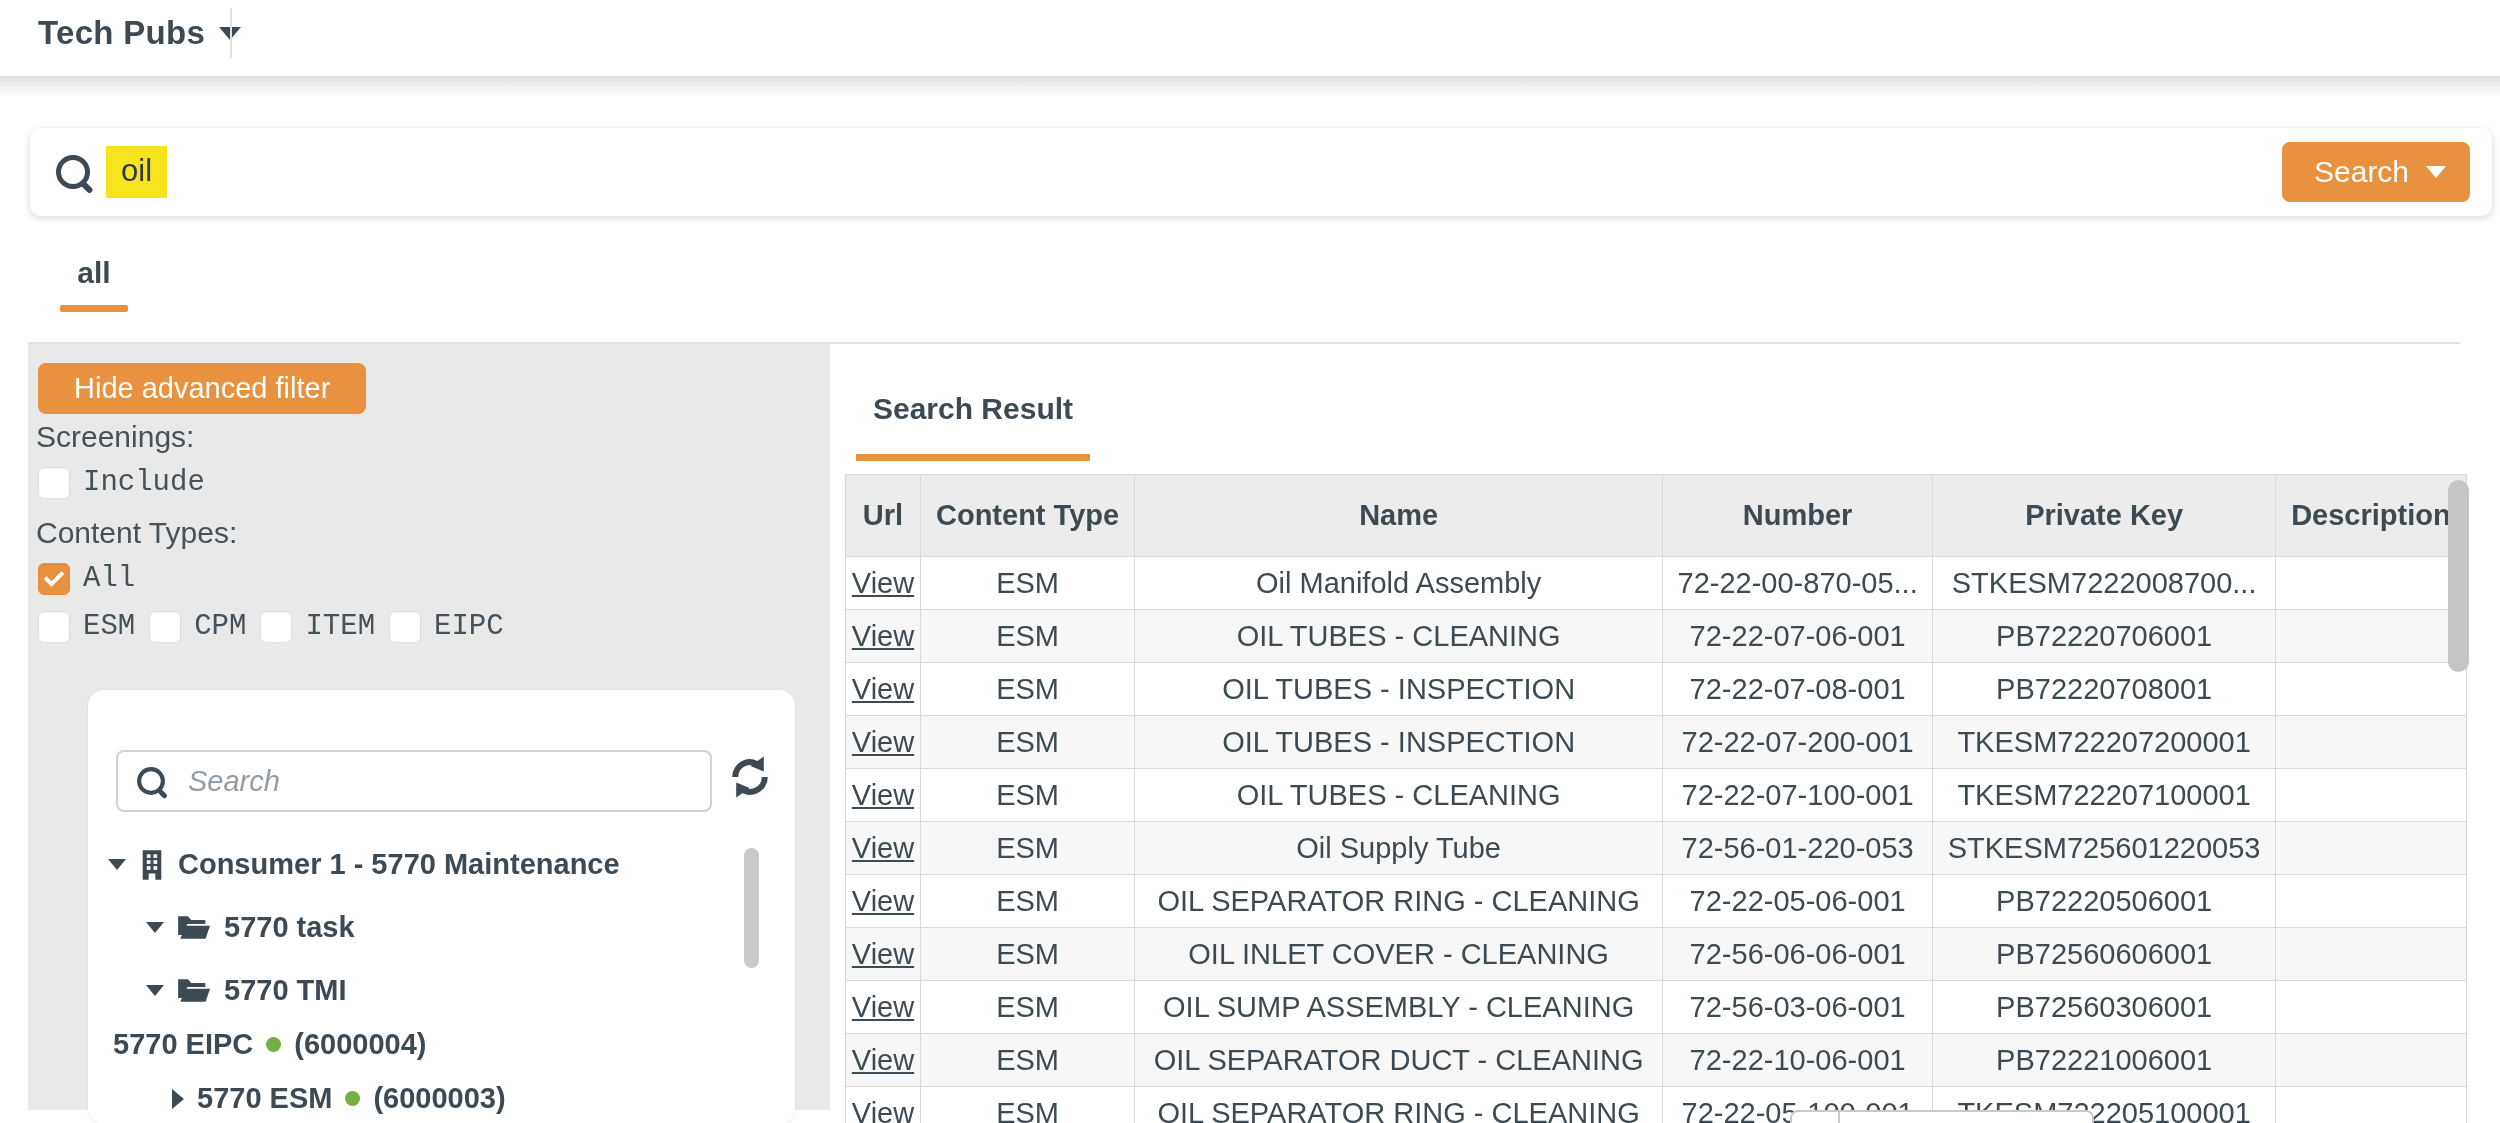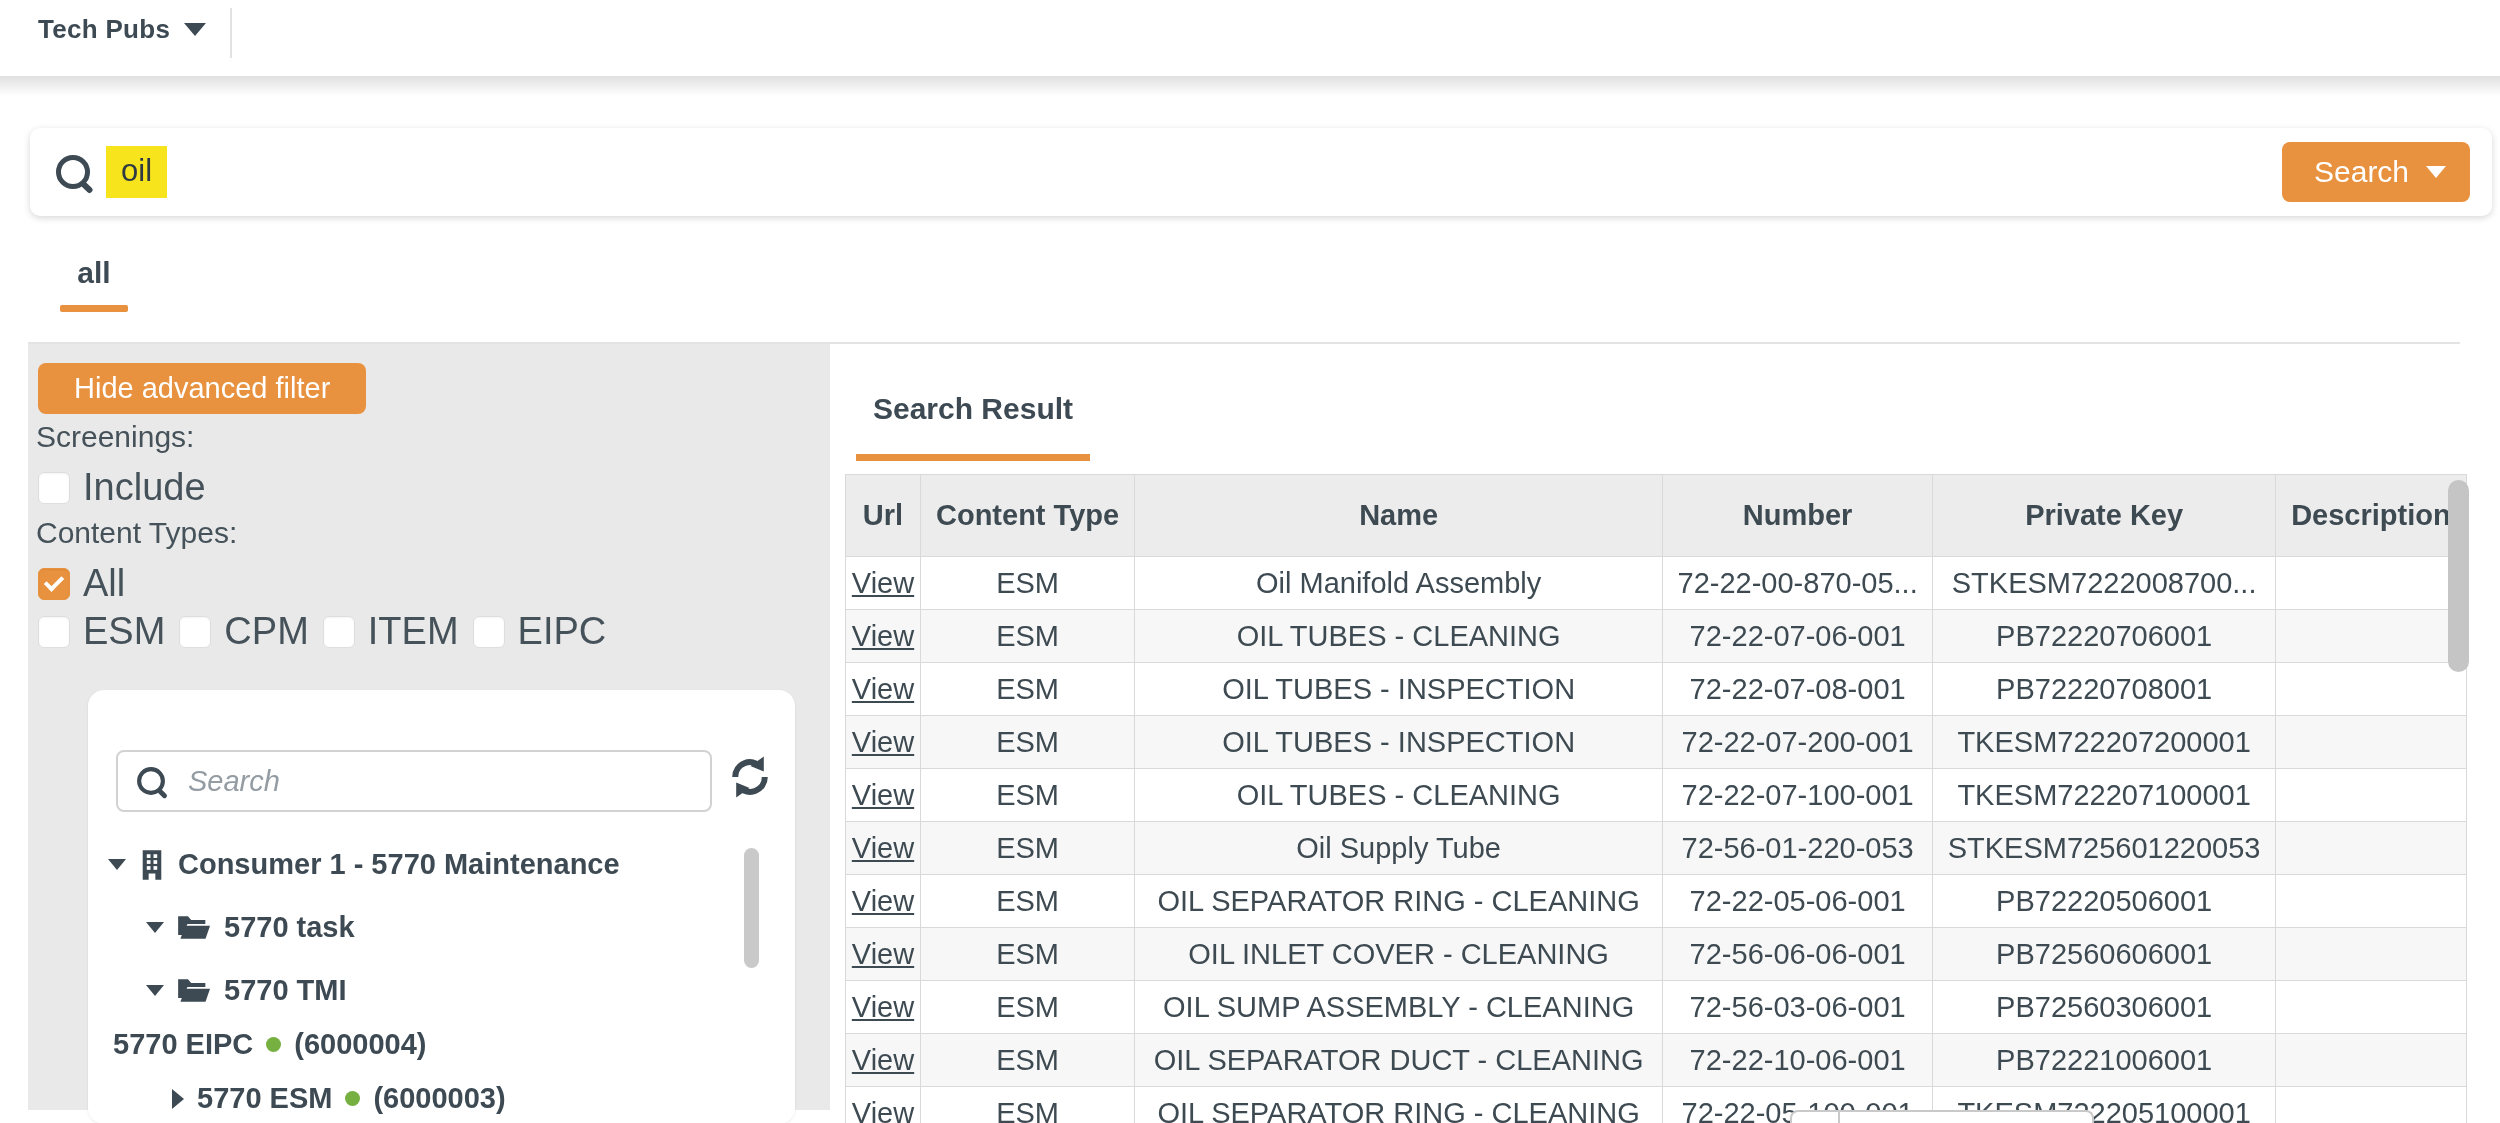--- a/index.html
+++ b/index.html
@@ -3,21 +3,21 @@
 <meta charset="utf-8">
 <style>
   html,body{margin:0;padding:0;}
   body{
     width:2500px;height:1123px;position:relative;overflow:hidden;background:#fff;
     font-family:"Liberation Sans",sans-serif;color:#3d4a53;
   }
   
   .topbar{position:absolute;left:0;top:0;width:2500px;height:76px;background:#fff;z-index:6;}
   .app-title{position:absolute;left:38px;top:14px;display:flex;align-items:center;gap:14px;
-    font-size:26px;font-weight:bold;letter-spacing:.3px;cursor:pointer;}
+    font-size:33px;font-weight:bold;letter-spacing:.3px;cursor:pointer;}
   .caret-down{width:0;height:0;border-left:11px solid transparent;border-right:11px solid transparent;
     border-top:13px solid #3d4a53;}
   .caret-right{width:0;height:0;border-top:10px solid transparent;border-bottom:10px solid transparent;
     border-left:12px solid #3d4a53;}
   .topbar-divider{position:absolute;left:230px;top:8px;width:2px;height:50px;background:#e2e2e2;}
   .header-shadow{position:absolute;left:0;top:76px;width:2500px;height:20px;
     background:linear-gradient(#d8d8d8,rgba(255,255,255,0));opacity:.8;z-index:5;}
 
   
   .search-card{position:absolute;left:30px;top:128px;width:2462px;height:88px;background:#fff;
@@ -52,21 +52,21 @@
   .lbl-content-types{top:172px;}
   .cb-row{position:absolute;left:10px;display:flex;align-items:center;gap:13px;}
   .row-include{top:122px;}
   .row-all{top:218px;}
   .row-types{top:266px;left:10px;gap:0;}
   .cb{width:30px;height:30px;background:#fff;border:1px solid #dedede;border-radius:6px;flex:none;
     position:relative;box-shadow:inset 0 1px 2px rgba(0,0,0,.05);cursor:pointer;}
   .cb.checked{background:#E8913E;border-color:#E8913E;}
   .cb.checked::after{content:'';position:absolute;left:6px;top:7px;width:14px;height:7px;
     border-left:4px solid #fff;border-bottom:4px solid #fff;transform:rotate(-45deg);}
-  .cb-label{font-size:38px;color:#46525a;}
+  .cb-label{font-size:29px;color:#46525a;font-family:Liberation Mono, monospace;}
   .type-group{display:flex;align-items:center;gap:13px;margin-right:14px;}
 
   
   .tree-card{position:absolute;left:60px;top:346px;width:707px;height:434px;background:#fff;
     border-radius:16px;box-shadow:0 1px 3px rgba(0,0,0,.08);}
   .tree-search{position:absolute;left:28px;top:60px;width:592px;height:58px;border:2px solid #d2d2d2;
     border-radius:8px;background:#fff;display:flex;align-items:center;}
   .tree-search .lens{transform:scale(.82);margin-left:16px;}
   .tree-search input{border:none;outline:none;margin-left:18px;font-size:29px;width:480px;
     font-family:"Liberation Sans",sans-serif;color:#3d4a53;background:transparent;}

